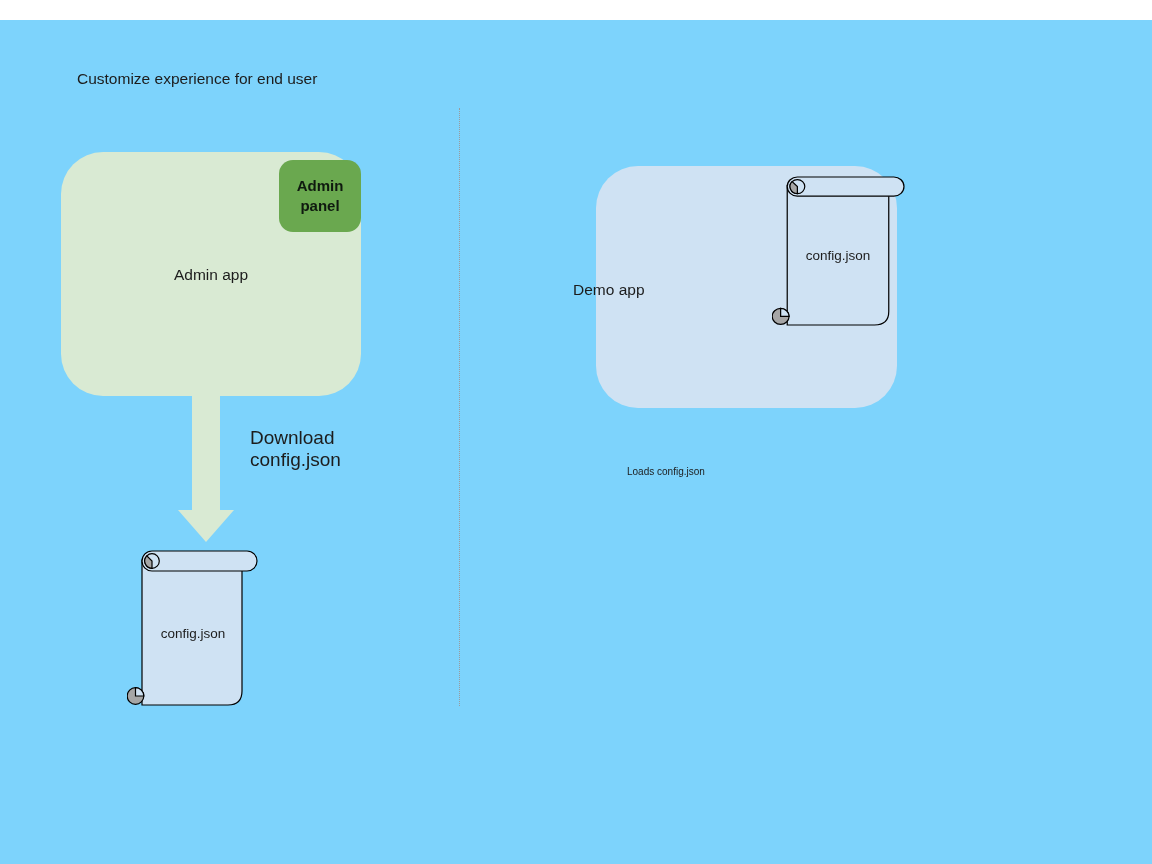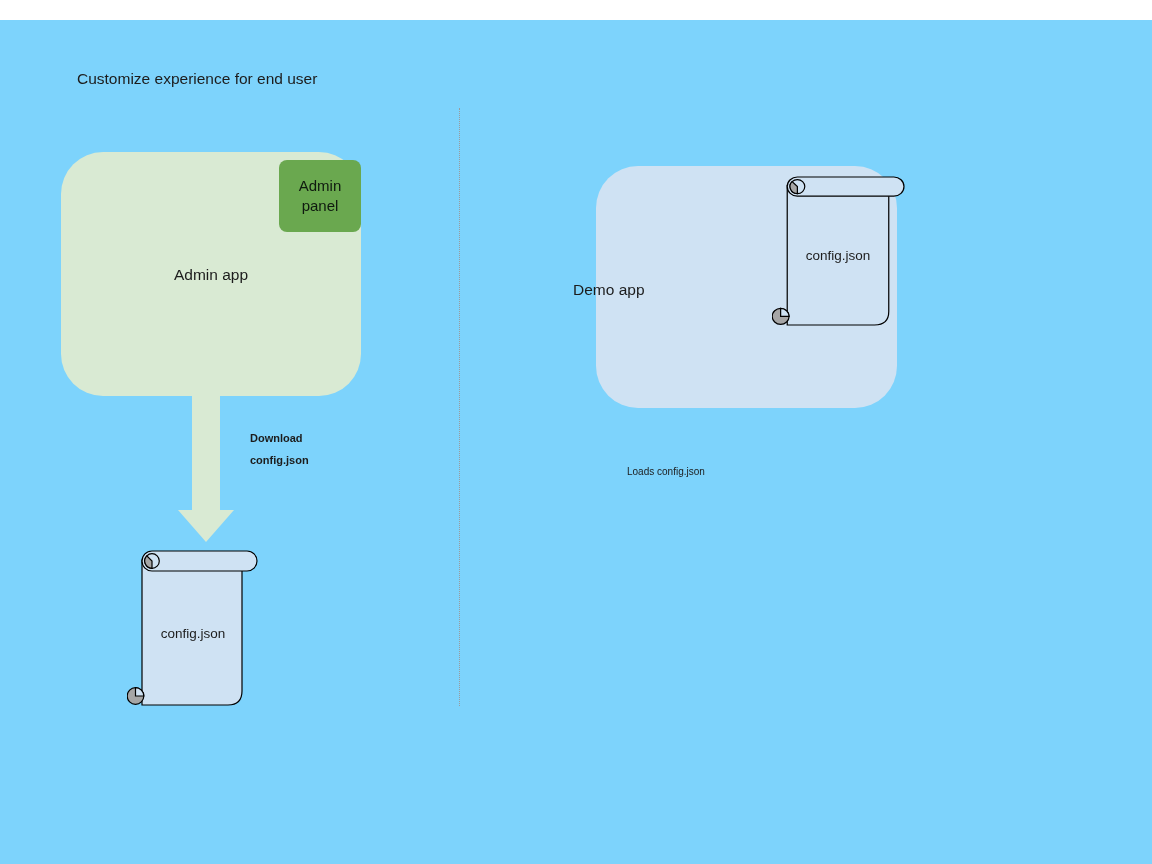--- a/index.html
+++ b/index.html
@@ -12,31 +12,31 @@
   .divider{
     position:absolute;left:459px;top:88px;height:598px;width:0;
     border-left:1px dotted #9a9a9a;
   }
   .admin-box{
     position:absolute;left:61px;top:132px;width:300px;height:244px;
     background:#d9ead3;border-radius:42px;
   }
   .admin-panel{
     position:absolute;left:279px;top:140px;width:82px;height:72px;
-    background:#6aa84f;border-radius:8px;
+    background:#6aa84f;border-radius:14px;
     display:flex;align-items:center;justify-content:center;text-align:center;
-    font-size:15px;line-height:20px;color:#0f1a0f;
+    font-size:15px;line-height:20px;color:#0f1a0f;font-weight:bold;
   }
   .admin-label{
     position:absolute;left:61px;top:246px;width:300px;text-align:center;
     font-size:15.5px;color:#1c1c1c;
   }
   .download-label{
-    position:absolute;left:250px;top:407px;font-size:11px;line-height:22px;
-    white-space:pre-line;color:#1c1c1c;font-weight:bold;
+    position:absolute;left:250px;top:407px;font-size:19px;line-height:22px;
+    white-space:pre-line;color:#1c1c1c;
   }
   .demo-box{
     position:absolute;left:596px;top:146px;width:301px;height:242px;
     background:#cfe2f3;border-radius:42px;
   }
   .demo-label{
     position:absolute;left:573px;top:261px;width:208px;text-align:left;
     font-size:15.5px;color:#1c1c1c;
   }
   .loads-caption{

